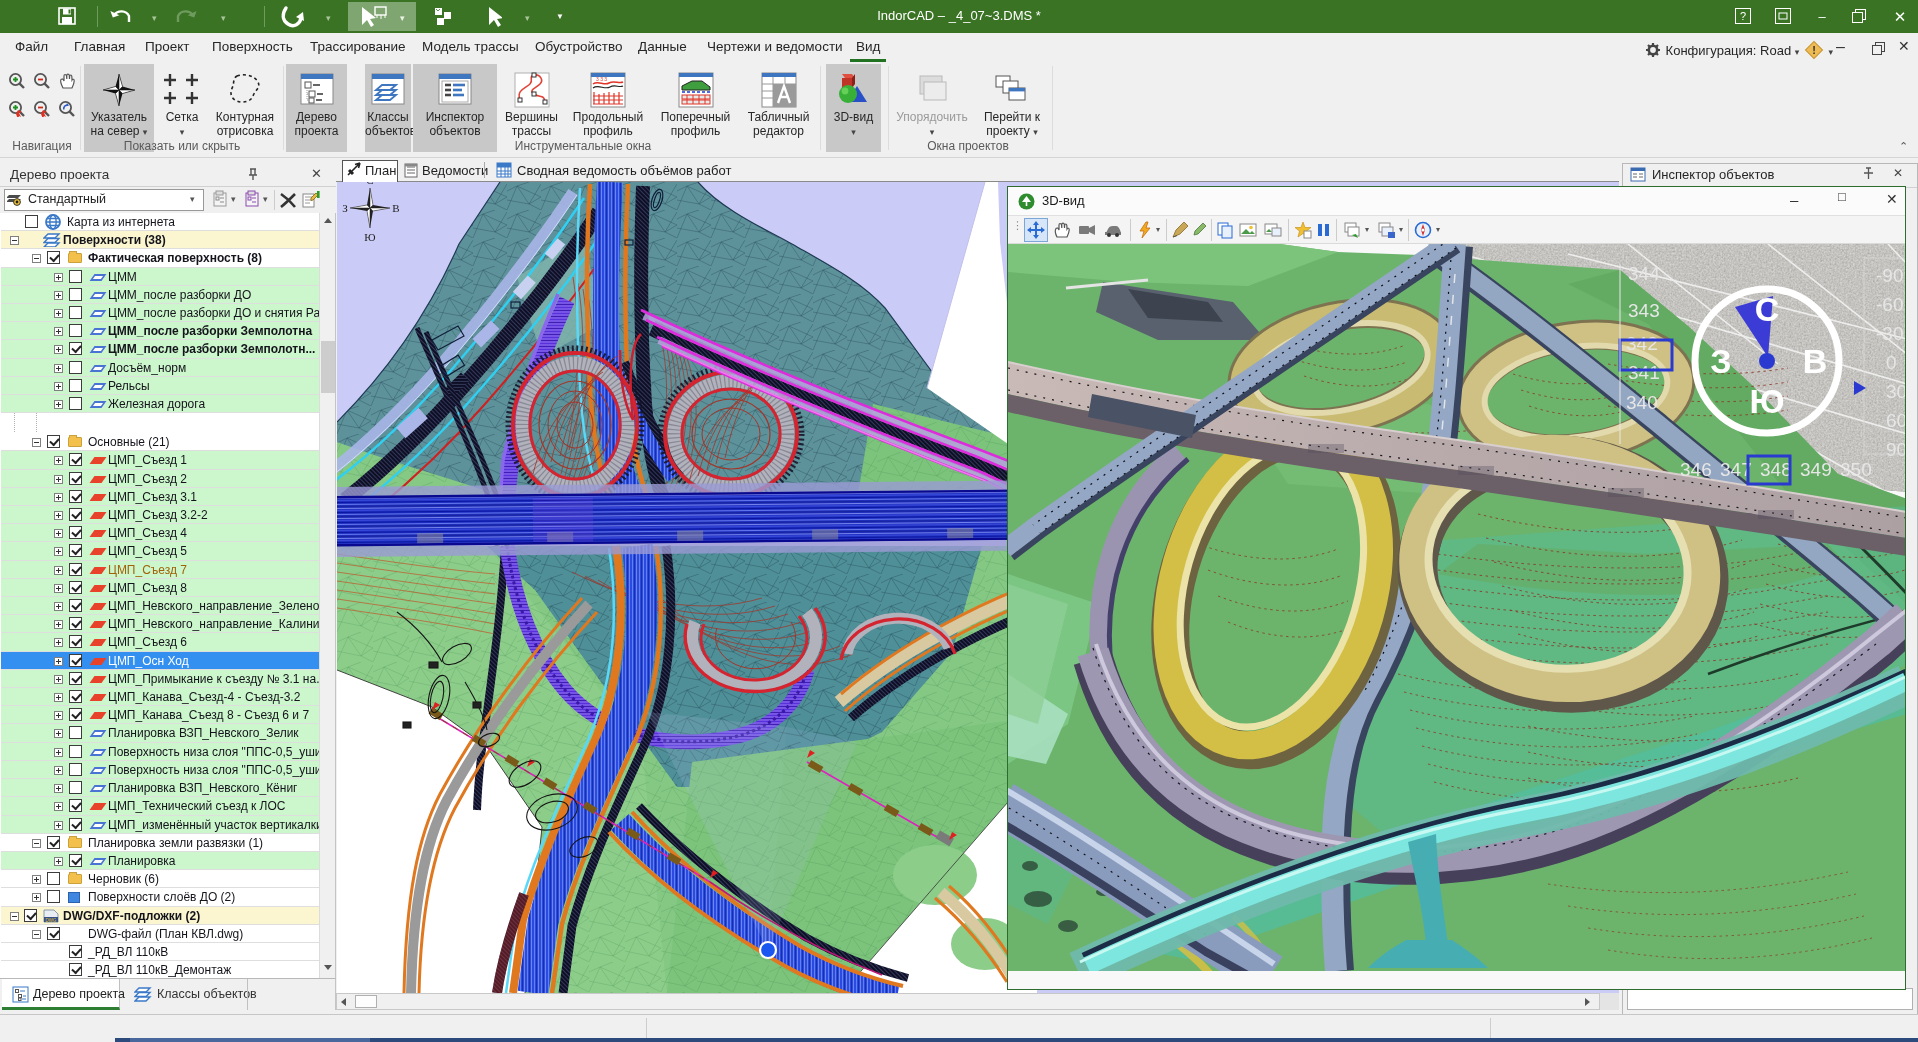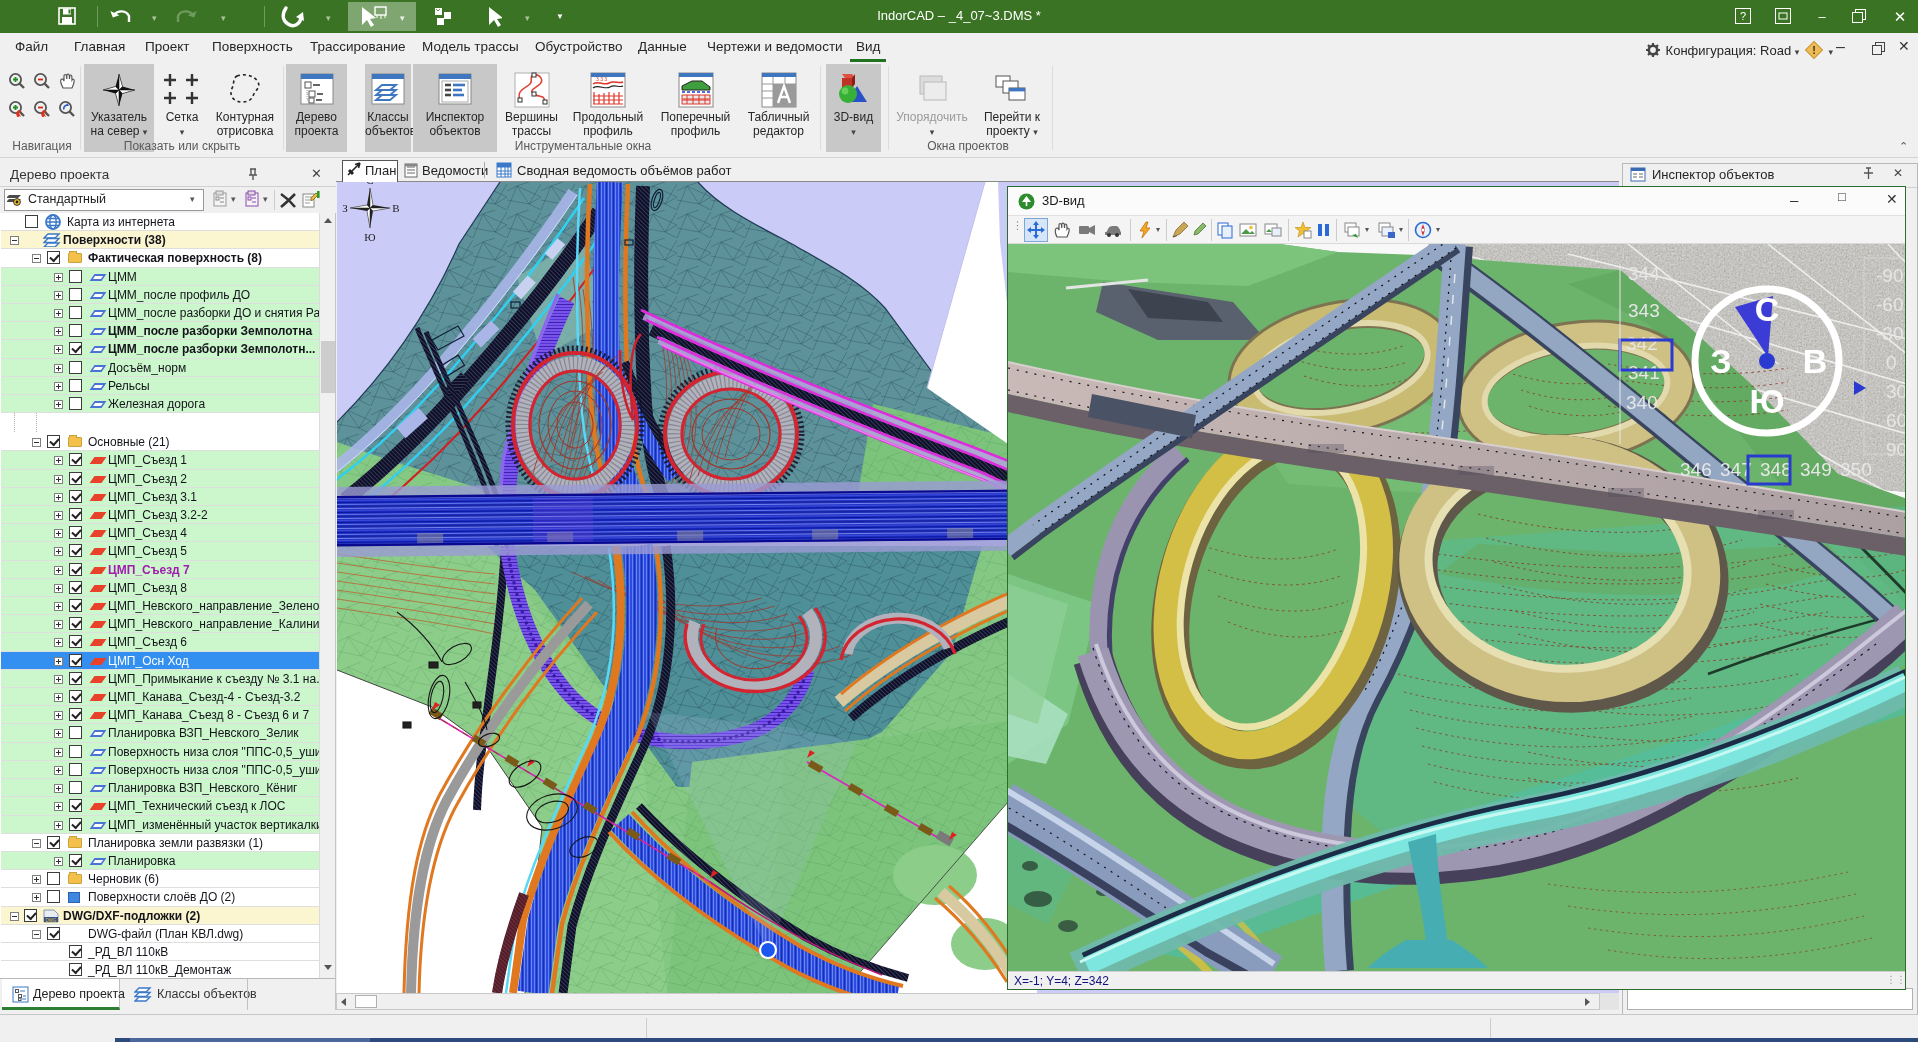--- a/index.html
+++ b/index.html
@@ -695,21 +695,21 @@
     <div class="trow" style="background:#ccf6cb;">
       <span class="exp plus" style="left:53px"></span>
       <span class="cb" style="left:68px"></span>
       <span class="par blue" style="left:91px"></span>
       <span class="txt" style="left:107px;font-weight:normal;color:#14141c">ЦММ</span>
     </div>
     <div class="trow" style="background:#ccf6cb;">
       <span class="exp plus" style="left:53px"></span>
       <span class="cb" style="left:68px"></span>
       <span class="par blue" style="left:91px"></span>
-      <span class="txt" style="left:107px;font-weight:normal;color:#14141c">ЦММ_после профиль ДО</span>
+      <span class="txt" style="left:107px;font-weight:normal;color:#14141c">ЦММ_после разборки ДО</span>
     </div>
     <div class="trow" style="background:#ccf6cb;">
       <span class="exp plus" style="left:53px"></span>
       <span class="cb" style="left:68px"></span>
       <span class="par blue" style="left:91px"></span>
       <span class="txt" style="left:107px;font-weight:normal;color:#14141c">ЦММ_после  разборки ДО и снятия Ра...</span>
     </div>
     <div class="trow" style="background:#ccf6cb;">
       <span class="exp plus" style="left:53px"></span>
       <span class="cb" style="left:68px"></span>
@@ -779,21 +779,21 @@
     <div class="trow" style="background:#ccf6cb;">
       <span class="exp plus" style="left:53px"></span>
       <span class="cb chk" style="left:68px"></span>
       <span class="par red" style="left:91px"></span>
       <span class="txt" style="left:107px;font-weight:normal;color:#14141c">ЦМП_Съезд 5</span>
     </div>
     <div class="trow" style="background:#ccf6cb;">
       <span class="exp plus" style="left:53px"></span>
       <span class="cb chk" style="left:68px"></span>
       <span class="par red" style="left:91px"></span>
-      <span class="txt" style="left:107px;font-weight:bold;color:#a21caf">ЦМП_Съезд 7</span>
+      <span class="txt" style="left:107px;font-weight:normal;color:#a16207">ЦМП_Съезд 7</span>
     </div>
     <div class="trow" style="background:#ccf6cb;">
       <span class="exp plus" style="left:53px"></span>
       <span class="cb chk" style="left:68px"></span>
       <span class="par red" style="left:91px"></span>
       <span class="txt" style="left:107px;font-weight:normal;color:#14141c">ЦМП_Съезд 8</span>
     </div>
     <div class="trow" style="background:#ccf6cb;">
       <span class="exp plus" style="left:53px"></span>
       <span class="cb chk" style="left:68px"></span>
@@ -1264,22 +1264,18 @@
       <g transform="translate(759,117)">
         <circle r="72" fill="none" stroke="#fff" stroke-width="7"></circle>
         <path d="M-32,-54 L6,-65 L1,-4 Z" fill="#3434d6" opacity="0.95"></path>
         <circle r="8" fill="#2a3ad0"></circle>
         <text x="0" y="-40" font-size="34" font-weight="bold" fill="#fff" text-anchor="middle" dominant-baseline="auto">С</text>
         <text x="-46" y="12" font-size="34" font-weight="bold" fill="#fff" text-anchor="middle">З</text>
         <text x="48" y="12" font-size="34" font-weight="bold" fill="#fff" text-anchor="middle">В</text>
         <text x="0" y="52" font-size="34" font-weight="bold" fill="#fff" text-anchor="middle">Ю</text>
       </g>
     </svg>
-    <div id="w3ds" class="ab">
-      <span class="ab" style="left:6px;top:2px">X=-1; Y=4; Z=342</span>
-      <span class="ab" style="left:878px;top:2px;color:#999;font-size:10px">⋮⋮</span>
-    </div>
   </div>
 <div id="sb" class="ab">
     <div class="ab ssep" style="left:646px"></div>
     <div class="ab ssep" style="left:1490px"></div>
   </div>
 <div class="ab" style="left:115px;top:1038px;width:1803px;height:4px;background:#2c4a7c"></div>
 <div class="ab" style="left:130px;top:1038px;width:240px;height:4px;background:#49679c"></div>
 </body></html>

